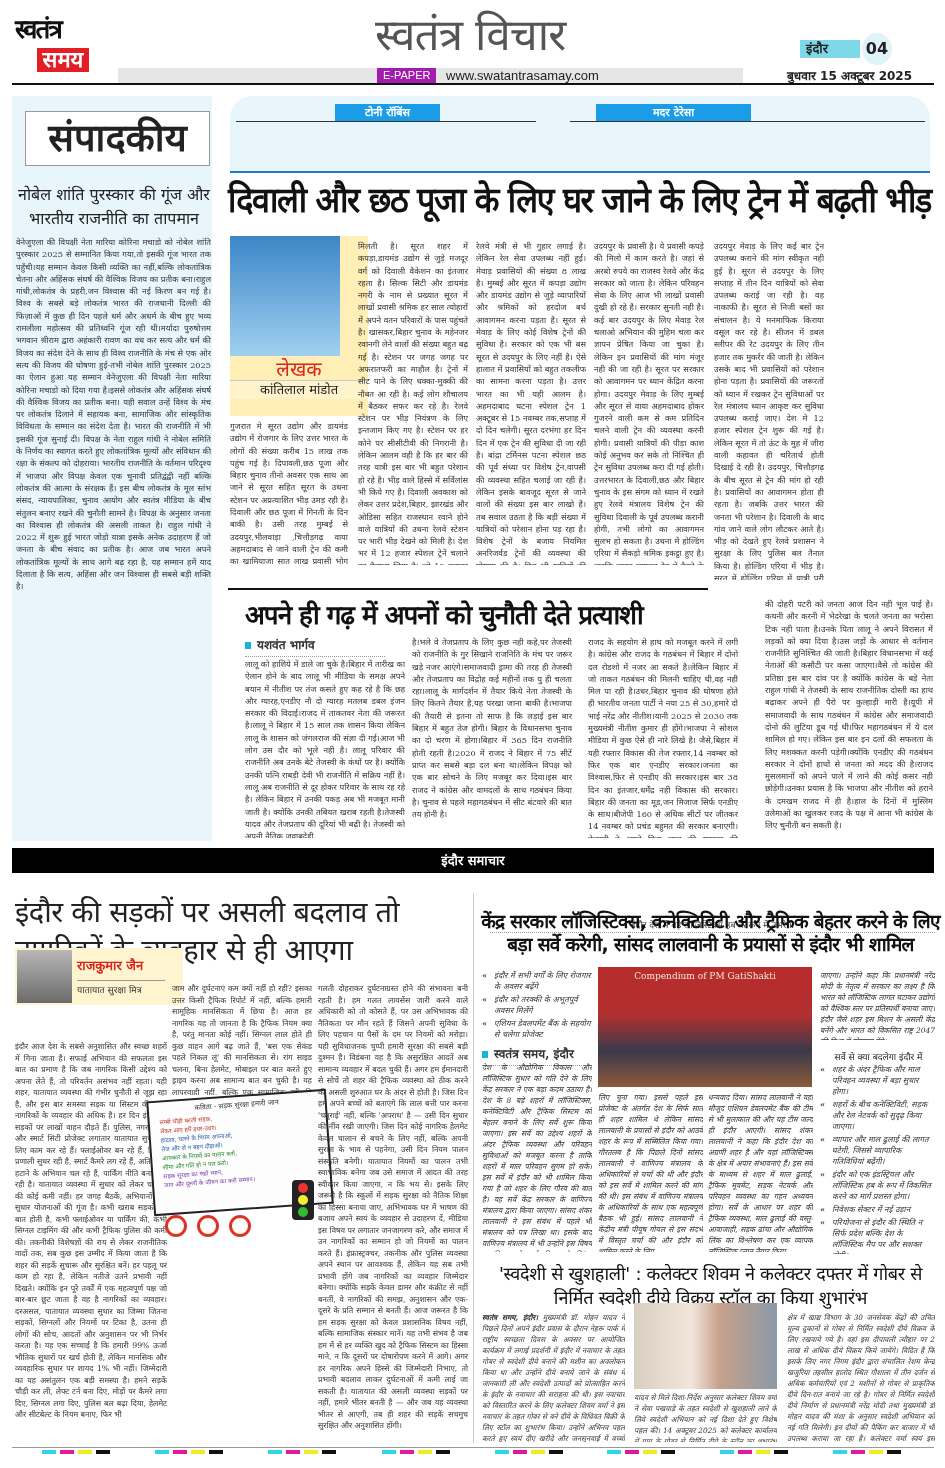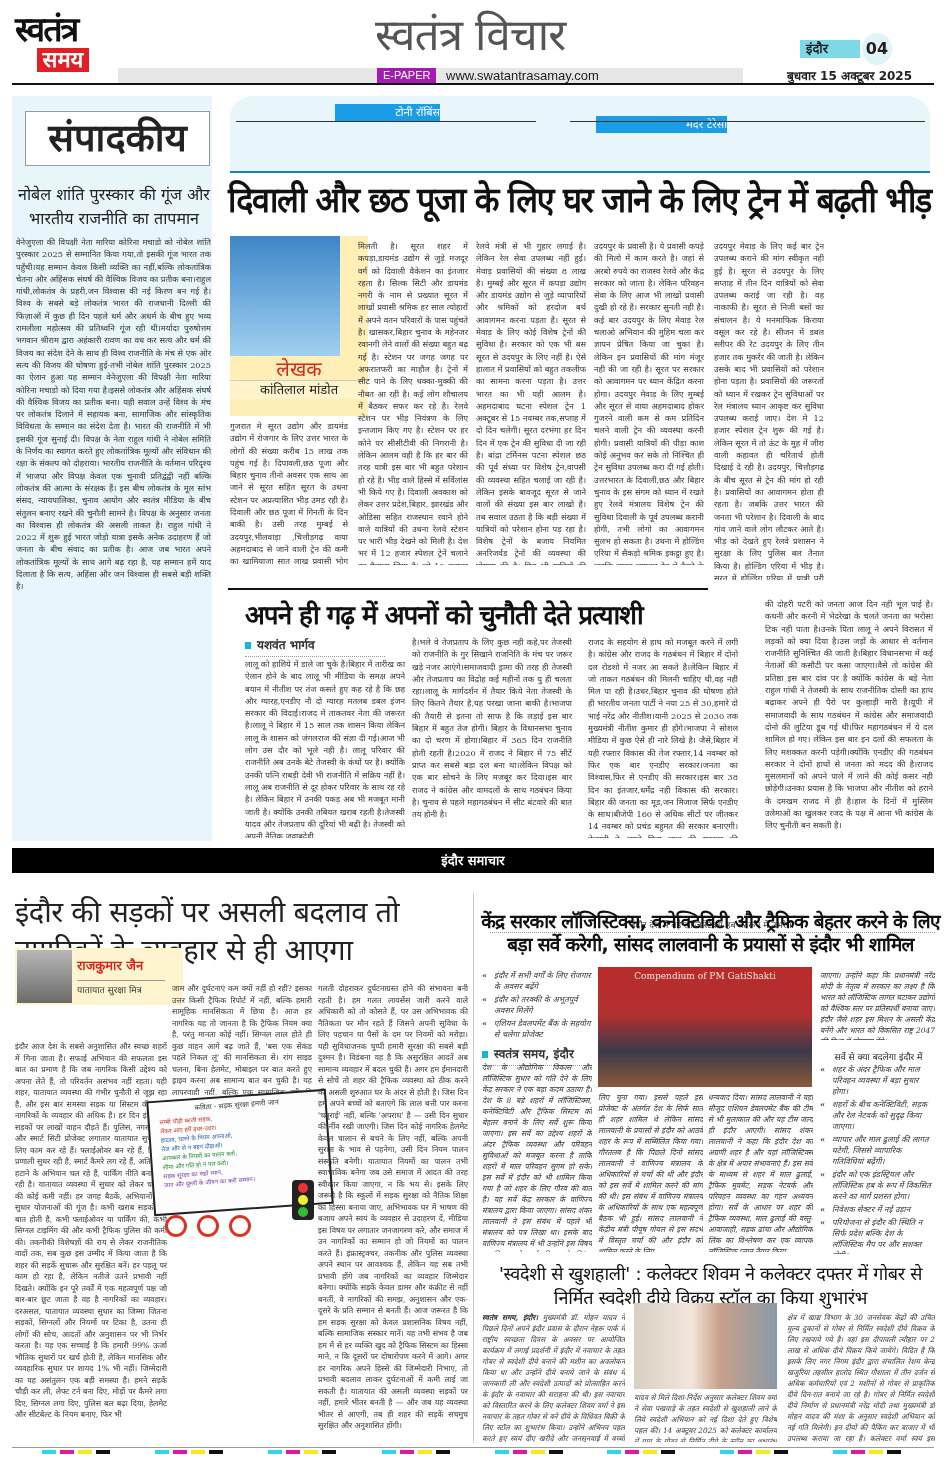--- a/index.html
+++ b/index.html
@@ -1,38 +1,38 @@
 <!DOCTYPE html>
 <html><head>
 <meta charset="utf-8">
 <style>
 *{box-sizing:border-box;margin:0;padding:0}
 body{width:945px;height:1468px;background:#fff;font-family:"DejaVu Sans",sans-serif;color:#222;position:relative;overflow:hidden}
 .abs{position:absolute}
 
 .logo{left:15px;top:12px;width:72px;height:66px}
-.logo-top{font-family:"DejaVu Serif",serif;font-weight:bold;font-size:34px;line-height:34px;color:#111;letter-spacing:-2px}
+.logo-top{font-family:"DejaVu Serif",serif;font-weight:bold;font-size:26px;line-height:34px;color:#111;letter-spacing:-2px}
 .logo-bot{margin-left:22px;margin-top:2px;background:#e31e24;color:#fff;font-weight:bold;font-size:22px;line-height:24px;width:52px;text-align:center}
 .mast-title{left:375px;top:10px;font-family:"DejaVu Sans",sans-serif;font-size:44px;line-height:50px;color:#555;letter-spacing:-1px;font-weight:300}
 .epbar{left:118px;top:68px;width:625px;height:15px;background:#e6e6e6}
 .eptag{left:377px;top:68px;background:#a21caf;color:#fff;font-size:11px;line-height:15px;padding:0 6px;font-family:"Liberation Sans",sans-serif}
 .epurl{left:446px;top:68px;font-size:13px;line-height:15px;color:#222;font-family:"Liberation Sans",sans-serif}
 .city-box{left:800px;top:40px;width:60px;height:18px;background:#7fd8e8;font-size:13px;line-height:18px;padding-left:6px;font-weight:bold}
 .page-no{left:862px;top:33px;width:30px;height:32px;border-radius:50%;background:#dff3f8;font-size:16px;font-weight:bold;line-height:32px;text-align:center}
 .date{left:787px;top:68px;font-size:12px;line-height:16px;font-weight:bold}
 .mast-rule{left:12px;top:83px;width:922px;height:2px;background:#111}
 
 .ed-col{left:12px;top:96px;width:200px;height:745px;background:#e8f6fc}
 .ed-head{left:25px;top:111px;width:185px;height:55px;border:1px solid #999;background:#fff;font-size:38px;font-weight:bold;text-align:center;line-height:53px}
 .ed-title{left:18px;top:183px;width:192px;font-size:16px;line-height:24px;text-align:center;color:#222}
 .body{font-family:"DejaVu Serif",serif;font-size:8.2px;line-height:12.3px;color:#333;text-align:justify}
 .ed-body{left:16px;top:236px;width:195px;height:600px;overflow:hidden}
 
 .quotes{left:230px;top:96px;width:700px;height:77px;background:#e8f6fc;border-radius:22px 22px 0 0;border-bottom:2px solid #1a7fc2}
-.q-tag{background:#1a9ce6;color:#fff;font-size:11px;font-weight:normal;text-align:right;line-height:17px}
+.q-tag{background:#1a9ce6;color:#fff;font-size:11px;font-weight:bold;text-align:center;line-height:17px}
 .q-rule{height:1px;background:#333}
 .q-text{font-size:12.5px;line-height:17px;text-align:center;font-weight:bold;color:#111}
 
 .headline1{left:228px;top:170px;width:705px;font-size:35px;font-weight:bold;line-height:60px;color:#111;letter-spacing:-1.5px;white-space:nowrap;transform:scaleX(.92);transform-origin:left}
 .author-box{left:230px;top:236px;width:138px;height:180px;background:#ffeeb5;padding:0}
 .photo{width:110px;height:120px;background:linear-gradient(#3d86c8,#a0d0f0)}
 .author-role{font-size:20px;color:#d8261c;text-align:center;line-height:22px;margin-top:2px}
 .author-name{font-size:13px;background:#fff3cc;text-align:center;line-height:18px;border-top:1px solid #ccc}
 .col{position:absolute;overflow:hidden}
 .rule{position:absolute;background:#111}
@@ -72,21 +72,21 @@
 <div class="abs mast-rule"></div>
 
 <div class="abs ed-col"></div>
 <div class="abs ed-head">संपादकीय</div>
 <div class="abs ed-title">नोबेल शांति पुरस्कार की गूंज और भारतीय राजनीति का तापमान</div>
 <div class="abs body ed-body">वेनेजुएला की विपक्षी नेता मारिया कोरिना मचाडो को नोबेल शांति पुरस्कार 2025 से सम्मानित किया गया,तो इसकी गूंज भारत तक पहुँची।यह सम्मान केवल किसी व्यक्ति का नहीं,बल्कि लोकतांत्रिक चेतना और अहिंसक संघर्ष की वैश्विक विजय का प्रतीक बना।राहुल गांधी,लोकतंत्र के प्रहरी,जन विश्वास की नई किरण बन गई है। विश्व के सबसे बड़े लोकतंत्र भारत की राजधानी दिल्ली की फिज़ाओं में कुछ ही दिन पहले धर्म और अधर्म के बीच हुए भव्य रामलीला महोत्सव की प्रतिध्वनि गूंज रही थी।मर्यादा पुरुषोत्तम भगवान श्रीराम द्वारा अहंकारी रावण का वध कर सत्य और धर्म की विजय का संदेश देने के साथ ही विश्व राजनीति के मंच से एक ओर सत्य की विजय की घोषणा हुई-तभी नोबेल शांति पुरस्कार 2025 का ऐलान हुआ यह सम्मान वेनेजुएला की विपक्षी नेता मारिया कोरिना मचाडो को दिया गया है।इससे लोकतंत्र और अहिंसक संघर्ष की वैश्विक विजय का प्रतीक बना। यही सवाल उन्हें विश्व के मंच पर लोकतंत्र दिलाने में सहायक बना, सामाजिक और सांस्कृतिक विविधता के सम्मान का संदेश देता है। भारत की राजनीति में भी इसकी गूंज सुनाई दी। विपक्ष के नेता राहुल गांधी ने नोबेल समिति के निर्णय का स्वागत करते हुए लोकतांत्रिक मूल्यों और संविधान की रक्षा के संकल्प को दोहराया। भारतीय राजनीति के वर्तमान परिदृश्य में भाजपा और विपक्ष केवल एक चुनावी प्रतिद्वंद्वी नहीं बल्कि लोकतंत्र की आत्मा के संरक्षक हैं। इस बीच लोकतंत्र के मूल स्तंभ संसद, न्यायपालिका, चुनाव आयोग और स्वतंत्र मीडिया के बीच संतुलन बनाए रखने की चुनौती सामने है। विपक्ष के अनुसार जनता का विश्वास ही लोकतंत्र की असली ताकत है। राहुल गांधी ने 2022 में शुरू हुई भारत जोड़ो यात्रा इसके अनेक उदाहरण हैं जो जनता के बीच संवाद का प्रतीक है। आज जब भारत अपने लोकतांत्रिक मूल्यों के साथ आगे बढ़ रहा है, यह सम्मान हमें याद दिलाता है कि सत्य, अहिंसा और जन विश्वास ही सबसे बड़ी शक्ति है।</div>
 
 <div class="abs quotes">
   <div class="abs q-tag" style="left:105px;top:8px;width:105px">टोनी रॉबिंस</div>
   <div class="abs q-rule" style="left:6px;top:25px;width:300px"></div>
-  <div class="abs q-tag" style="left:366px;top:20px;width:131px">मदर टेरेसा</div>
+  <div class="abs q-tag" style="left:366px;top:8px;width:155px">मदर टेरेसा</div>
   <div class="abs q-rule" style="left:340px;top:25px;width:355px"></div>
 </div>
 
 <div class="abs headline1">दिवाली और छठ पूजा के लिए घर जाने के लिए ट्रेन में बढ़ती भीड़</div>
 <div class="abs author-box">
   <div class="photo"></div>
   <div class="author-role">लेखक</div>
   <div class="author-name">कांतिलाल मांडोत</div>
 </div>
 <div class="col body" style="left:230px;top:420px;width:118px;height:145px">गुजरात मे सूरत उद्योग और डायमंड उद्योग में रोजगार के लिए उत्तर भारत के लोगों की संख्या करीब 15 लाख तक पहुंच गई है। दिपावली,छठ पूजा और बिहार चुनाव तीनो अवसर एक साथ आ जाने से सूरत सहित सूरत के उधना स्टेशन पर अप्रत्याशित भीड़ उमड़ रही है। दिवाली और छठ पूजा में गिनती के दिन बाकी है। उसी तरह मुम्बई से उदयपुर,भीलवाड़ा ,चित्तौड़गढ़ वाया अहमदाबाद से जाने वाली ट्रेन की कमी का खामियाजा सात लाख प्रवासी भोग रहे है। रोजगार ढूंढने आने वाले व्यापारी वर्ग,उद्योगपतियों और श्रमिकों को घर जाने पर आवागमन की सुविधा नही</div>

